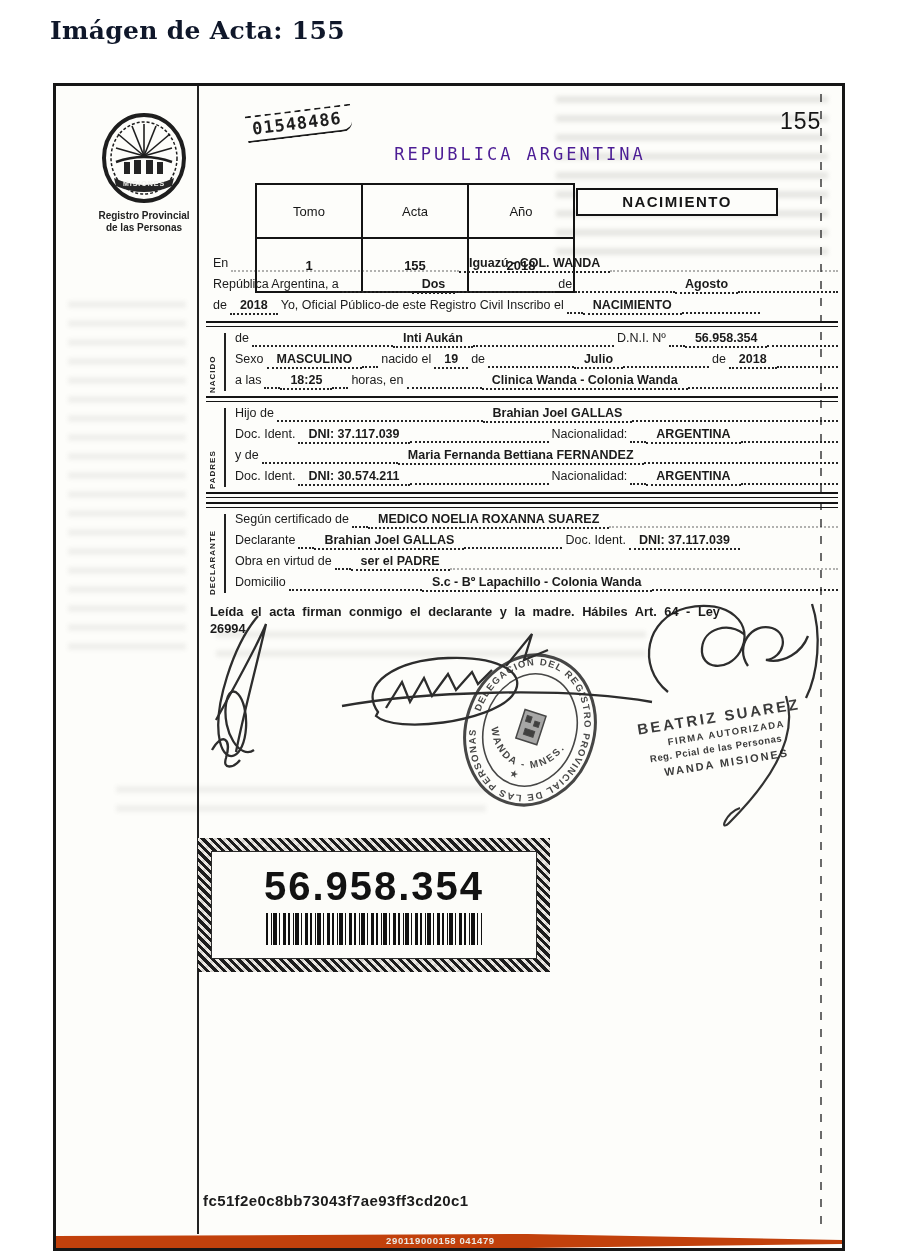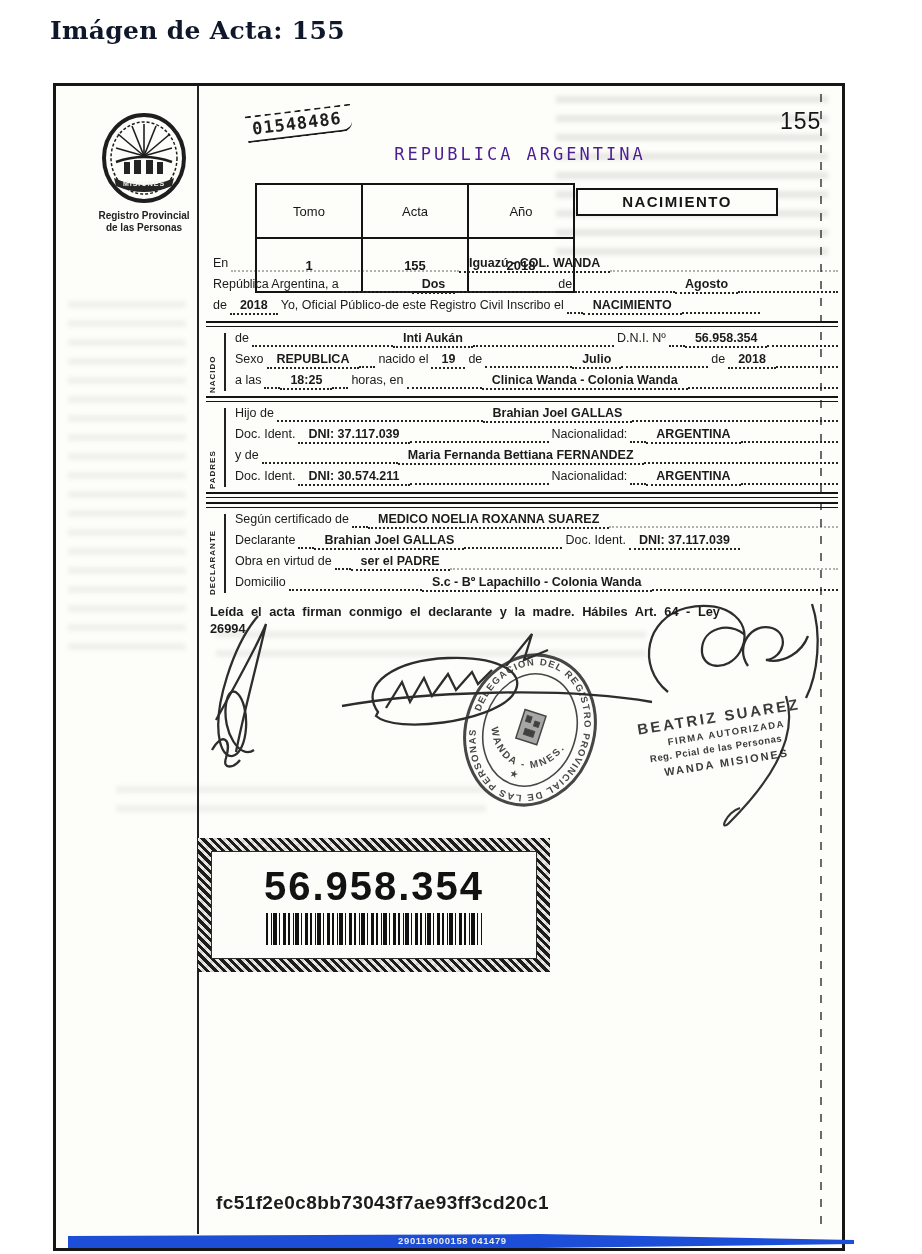--- a/index.html
+++ b/index.html
@@ -109,25 +109,25 @@
     width:216px;height:32px;
     background:repeating-linear-gradient(90deg,
       #101010 0 2px,transparent 2px 5px,
       #101010 5px 6px,transparent 6px 7px,
       #101010 7px 11px,transparent 11px 13px,
       #101010 13px 14px,transparent 14px 17px,
       #101010 17px 20px,transparent 20px 22px);
   }
 
   .hash{
-    position:absolute;left:160px;top:1106px;
-    font-weight:bold;font-size:19px;letter-spacing:.4px;color:#1c1c1c;
+    position:absolute;left:147px;top:1106px;
+    font-weight:bold;font-size:15px;letter-spacing:.4px;color:#1c1c1c;
   }
   .band{
-    position:absolute;left:12px;top:1148px;width:786px;height:14px;background:#1d4ed8;
+    position:absolute;left:0;top:1148px;width:786px;height:14px;background:#c2410c;
     clip-path:polygon(0 15%, 60% 0, 100% 42%, 100% 72%, 60% 100%, 0 100%);
   }
   .band span{
     position:absolute;left:42%;top:1px;font-size:9.5px;font-weight:bold;color:#ebebe6;letter-spacing:.6px;
   }
 </style>
 </head>
 <body>
 
 <h1 class="page-title">Imágen de Acta: 155</h1>
@@ -229,21 +229,21 @@
         <span class="ldr"></span>
         <span class="val">Inti Aukán</span>
         <span class="ldr"></span>
         <span class="lbl">D.N.I. Nº</span>
         <span class="ldr s"></span>
         <span class="val">56.958.354</span>
         <span class="ldr g05"></span>
       </div>
       <div class="row">
         <span class="lbl">Sexo</span>
-        <span class="val">REPUBLICA</span>
+        <span class="val">MASCULINO</span>
         <span class="ldr s"></span>
         <span class="lbl">nacido el</span>
         <span class="val">19</span>
         <span class="lbl">de</span>
         <span class="ldr g07"></span>
         <span class="val">Julio</span>
         <span class="ldr g07"></span>
         <span class="lbl">de</span>
         <span class="val">2018</span>
         <span class="ldr g05"></span>

